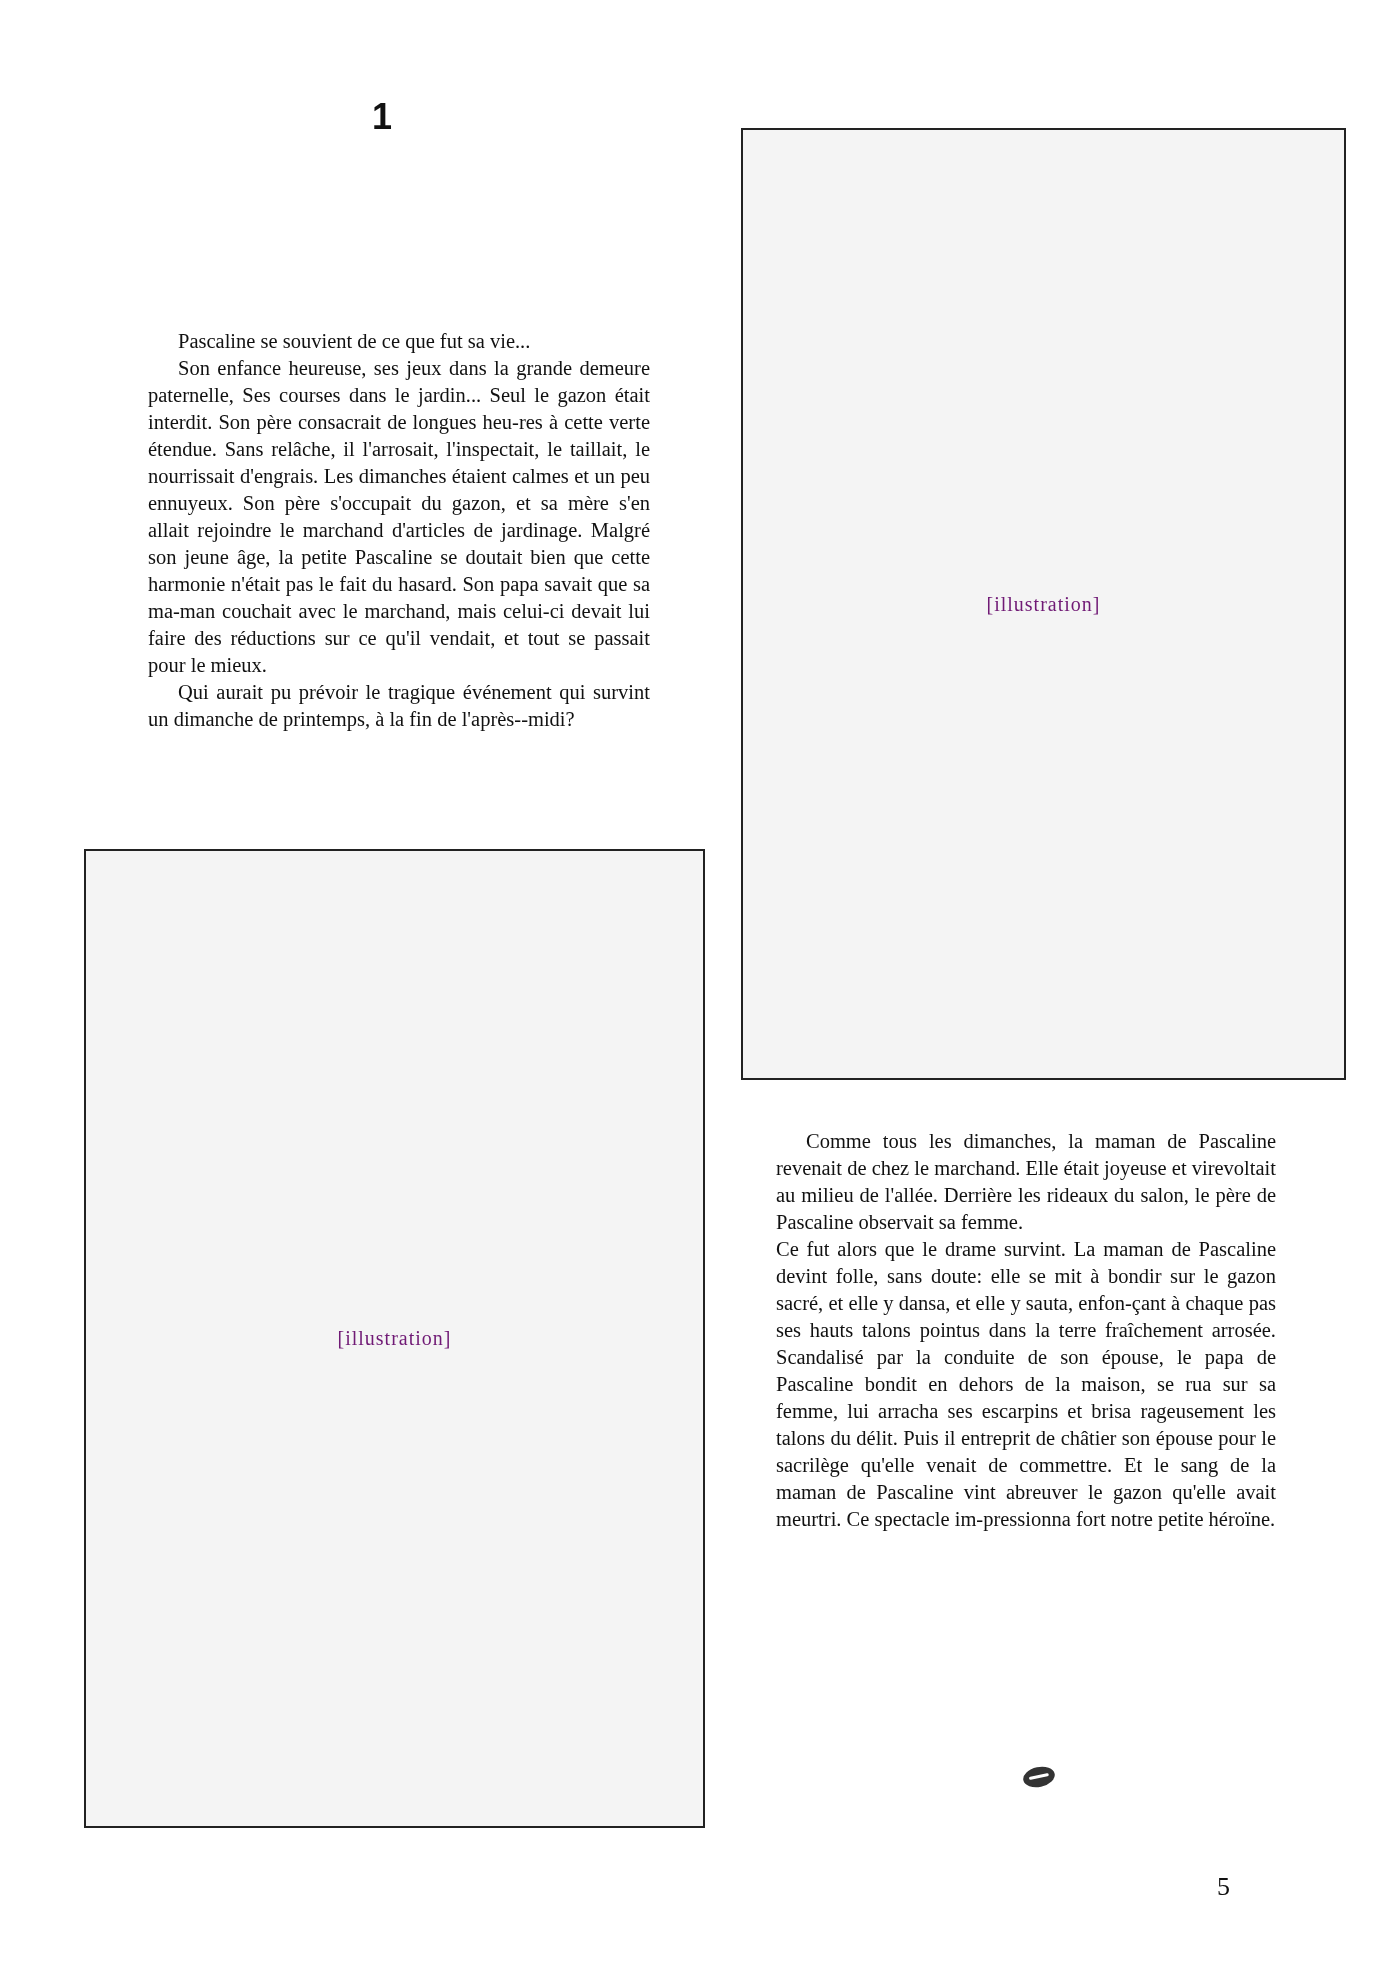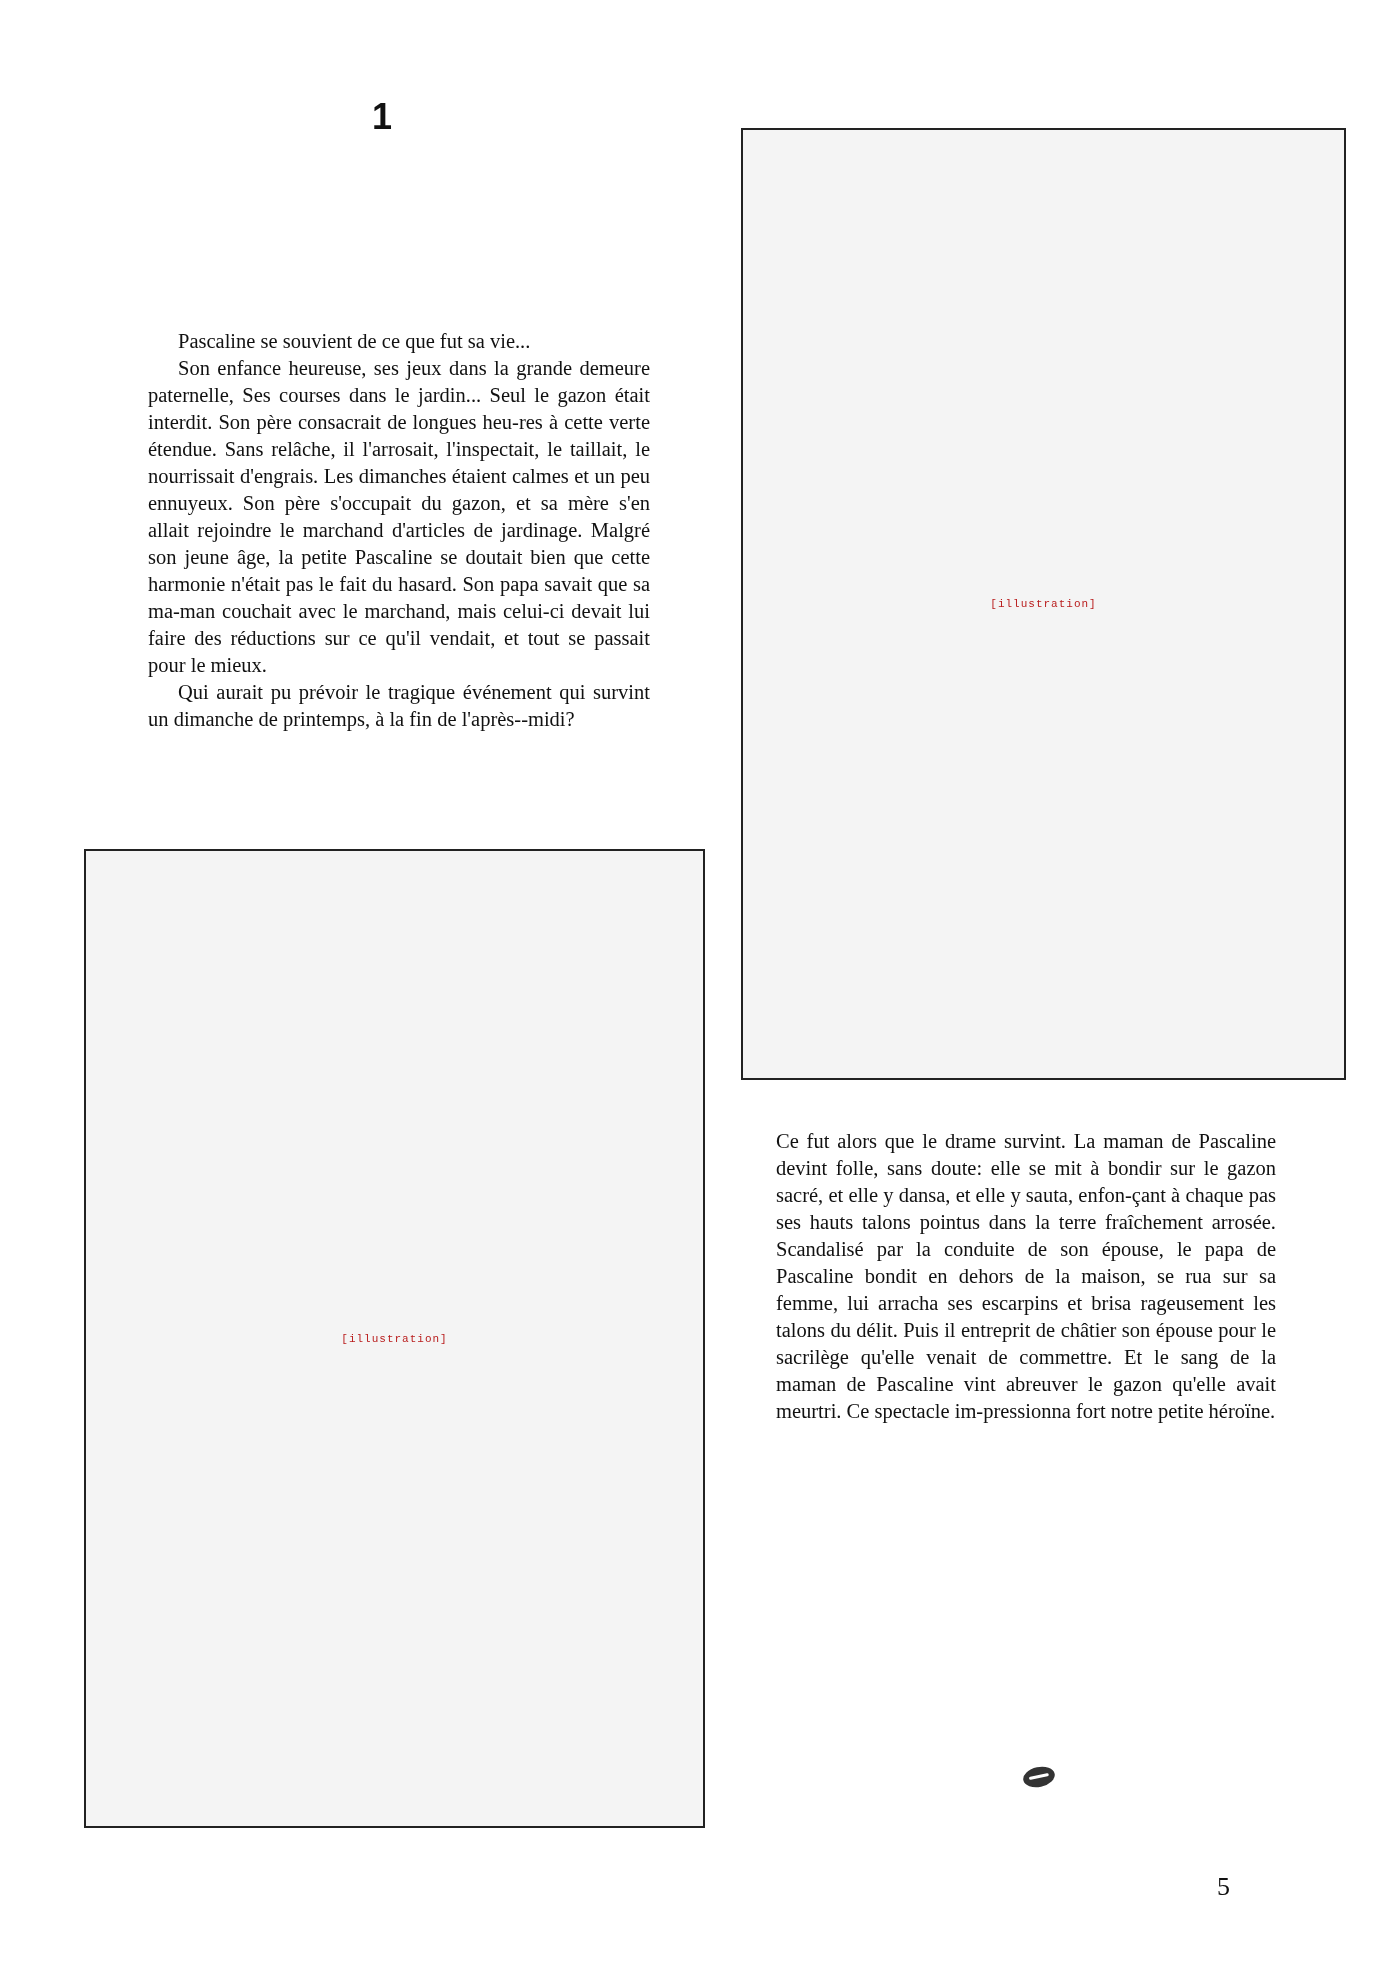--- a/index.html
+++ b/index.html
@@ -7,21 +7,21 @@
            font-family: "Liberation Serif", "DejaVu Serif", serif; color: #111; }
     .chapter-num { position: absolute; left: 372px; top: 96px; font-family: "Liberation Sans", "DejaVu Sans", sans-serif;
                    font-weight: 900; font-size: 36px; }
     .text-block { position: absolute; font-size: 20.5px; line-height: 27px; text-align: justify; }
     .text-block p { margin: 0; }
     .text-block p.indent { text-indent: 30px; }
     .text-left { left: 148px; top: 328px; width: 502px; }
     .text-right { left: 776px; top: 1128px; width: 500px; }
     .figure { position: absolute; border: 2px solid #222; background: #f4f4f4; box-sizing: border-box;
               display: flex; align-items: center; justify-content: center; }
-    .figure .ph { font-family: Liberation Mono, monospace; font-size: 11px; color: #b91c1c; letter-spacing: 1px; }
+    .figure .ph { font-family: Liberation Serif, serif; font-size: 20px; color: #701a75; letter-spacing: 1px; }
     .fig-top { left: 741px; top: 128px; width: 605px; height: 952px; }
     .fig-bottom { left: 84px; top: 849px; width: 621px; height: 979px; }
     .ornament { position: absolute; left: 1023px; top: 1767px; width: 32px; height: 20px;
                 border-radius: 50%; background: #333; transform: rotate(-12deg); }
     .ornament::after { content: ""; position: absolute; left: 6px; top: 8px; width: 20px; height: 3px;
                        background: #fff; border-radius: 2px; }
     .page-num { position: absolute; left: 1217px; top: 1872px; font-size: 26px; }
   </style>
 </head>
 <body>
@@ -36,18 +36,19 @@
 
 <div class="figure fig-top">
   <span class="ph">[illustration]</span>
 </div>
 
 <div class="figure fig-bottom">
   <span class="ph">[illustration]</span>
 </div>
 
 <div class="text-block text-right">
+  <p class="indent">Comme tous les dimanches, la maman de Pascaline revenait de chez le marchand. Elle était joyeuse et virevoltait au milieu de l'allée. Derrière les rideaux du salon, le père de Pascaline observait sa femme.</p>
   <p>Ce fut alors que le drame survint. La maman de Pascaline devint folle, sans doute: elle se mit à bondir sur le gazon sacré, et elle y dansa, et elle y sauta, enfon-çant à chaque pas ses hauts talons pointus dans la terre fraîchement arrosée. Scandalisé par la conduite de son épouse, le papa de Pascaline bondit en dehors de la maison, se rua sur sa femme, lui arracha ses escarpins et brisa rageusement les talons du délit. Puis il entreprit de châtier son épouse pour le sacrilège qu'elle venait de commettre. Et le sang de la maman de Pascaline vint abreuver le gazon qu'elle avait meurtri. Ce spectacle im-pressionna fort notre petite héroïne.</p>
 </div>
 
 <div class="ornament"></div>
 
 <div class="page-num">5</div>
 
 </body></html>

